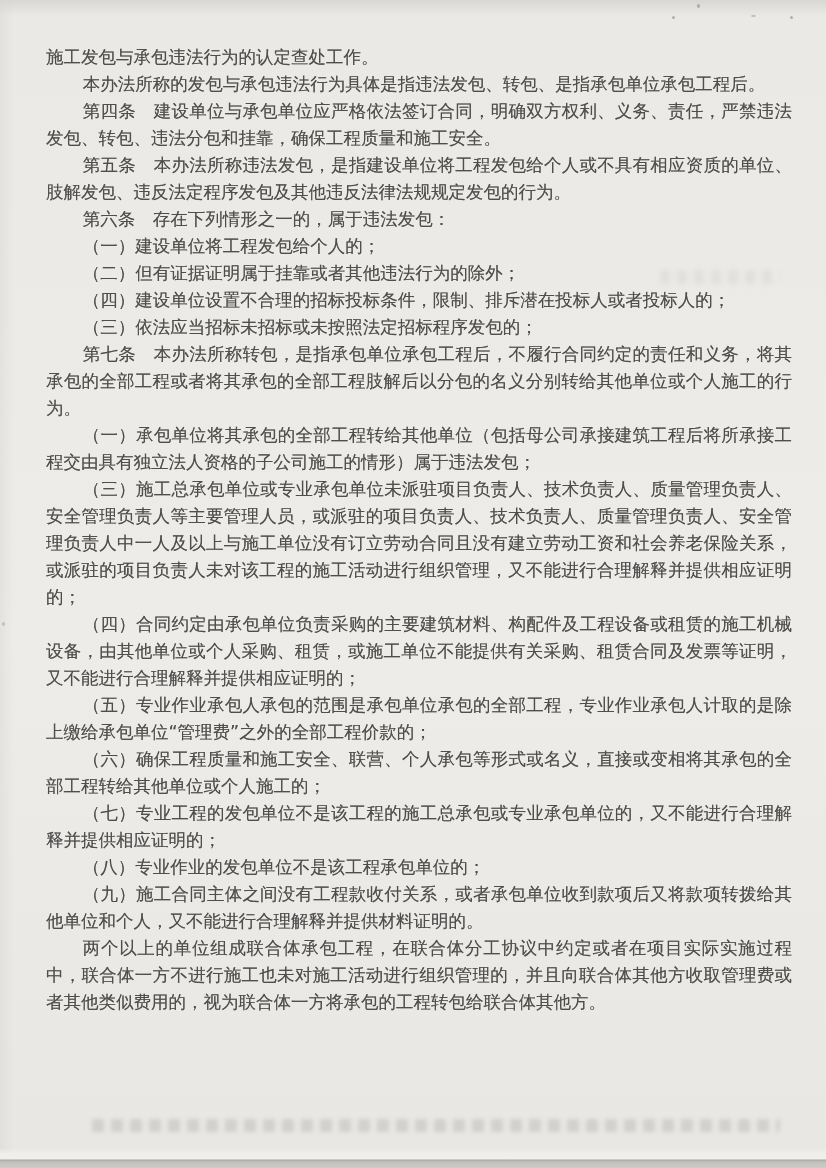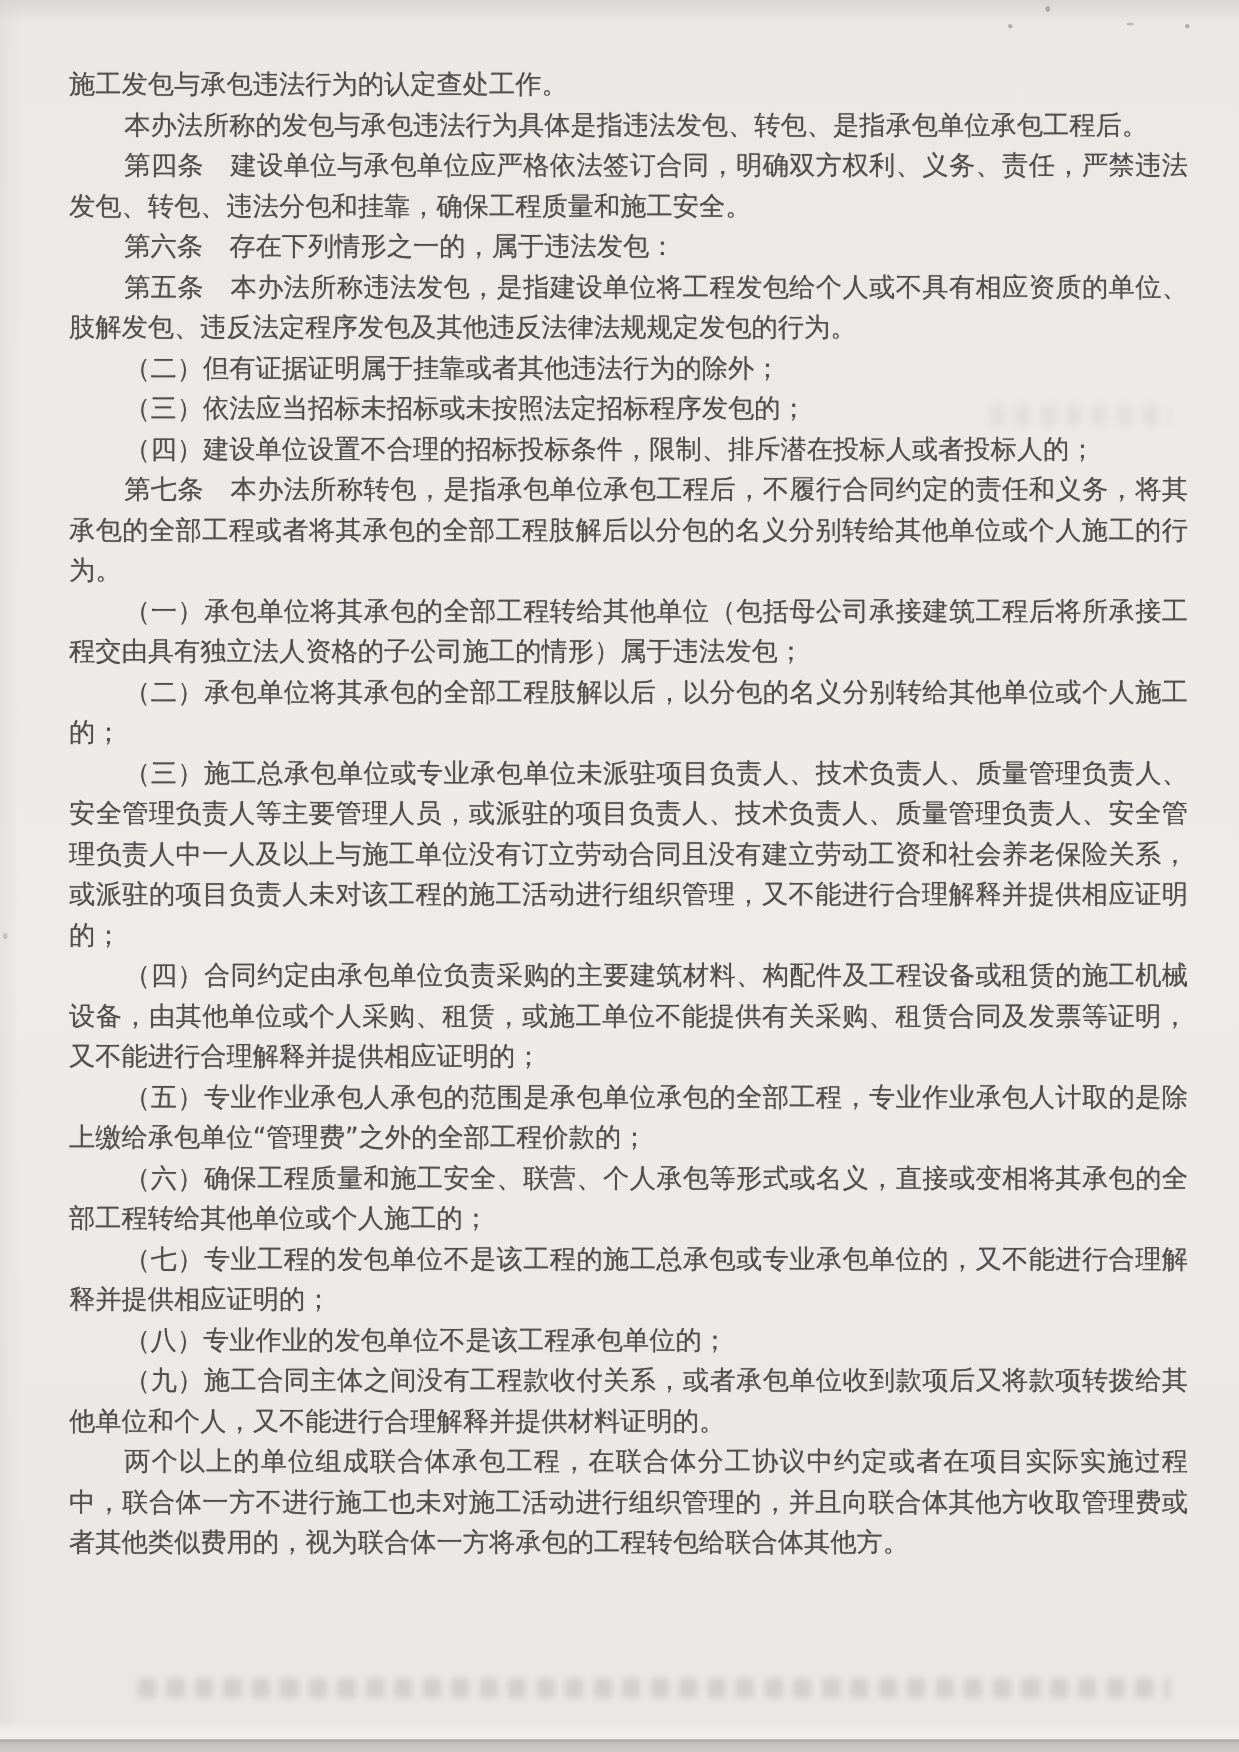--- a/index.html
+++ b/index.html
@@ -98,28 +98,28 @@
 </style>
 </head>
 <body style="background: rgb(233, 232, 228);">
 
 <div class="paper"></div>
 
 <div class="text-block" style="color: rgb(78, 78, 78);">
     <p>施工发包与承包违法行为的认定查处工作。</p>
     <p class="indent">本办法所称的发包与承包违法行为具体是指违法发包、转包、是指承包单位承包工程后。</p>
     <p class="indent">第四条　建设单位与承包单位应严格依法签订合同，明确双方权利、义务、责任，严禁违法发包、转包、违法分包和挂靠，确保工程质量和施工安全。</p>
+    <p class="indent">第五条　本办法所称违法发包，是指建设单位将工程发包给个人或不具有相应资质的单位、肢解发包、违反法定程序发包及其他违反法律法规规定发包的行为。</p>
     <p class="indent">第六条　存在下列情形之一的，属于违法发包：</p>
-    <p class="indent">第五条　本办法所称违法发包，是指建设单位将工程发包给个人或不具有相应资质的单位、肢解发包、违反法定程序发包及其他违反法律法规规定发包的行为。</p>
+    <p class="indent">（一）建设单位将工程发包给个人的；</p>
     <p class="indent">（二）但有证据证明属于挂靠或者其他违法行为的除外；</p>
+    <p class="indent">（四）建设单位设置不合理的招标投标条件，限制、排斥潜在投标人或者投标人的；</p>
     <p class="indent">（三）依法应当招标未招标或未按照法定招标程序发包的；</p>
-    <p class="indent">（四）建设单位设置不合理的招标投标条件，限制、排斥潜在投标人或者投标人的；</p>
     <p class="indent">第七条　本办法所称转包，是指承包单位承包工程后，不履行合同约定的责任和义务，将其承包的全部工程或者将其承包的全部工程肢解后以分包的名义分别转给其他单位或个人施工的行为。</p>
     <p class="indent">（一）承包单位将其承包的全部工程转给其他单位（包括母公司承接建筑工程后将所承接工程交由具有独立法人资格的子公司施工的情形）属于违法发包；</p>
-    <p class="indent">（二）承包单位将其承包的全部工程肢解以后，以分包的名义分别转给其他单位或个人施工的；</p>
     <p class="indent">（三）施工总承包单位或专业承包单位未派驻项目负责人、技术负责人、质量管理负责人、安全管理负责人等主要管理人员，或派驻的项目负责人、技术负责人、质量管理负责人、安全管理负责人中一人及以上与施工单位没有订立劳动合同且没有建立劳动工资和社会养老保险关系，或派驻的项目负责人未对该工程的施工活动进行组织管理，又不能进行合理解释并提供相应证明的；</p>
     <p class="indent">（四）合同约定由承包单位负责采购的主要建筑材料、构配件及工程设备或租赁的施工机械设备，由其他单位或个人采购、租赁，或施工单位不能提供有关采购、租赁合同及发票等证明，又不能进行合理解释并提供相应证明的；</p>
     <p class="indent">（五）专业作业承包人承包的范围是承包单位承包的全部工程，专业作业承包人计取的是除上缴给承包单位“管理费”之外的全部工程价款的；</p>
     <p class="indent">（六）确保工程质量和施工安全、联营、个人承包等形式或名义，直接或变相将其承包的全部工程转给其他单位或个人施工的；</p>
     <p class="indent">（七）专业工程的发包单位不是该工程的施工总承包或专业承包单位的，又不能进行合理解释并提供相应证明的；</p>
     <p class="indent">（八）专业作业的发包单位不是该工程承包单位的；</p>
     <p class="indent">（九）施工合同主体之间没有工程款收付关系，或者承包单位收到款项后又将款项转拨给其他单位和个人，又不能进行合理解释并提供材料证明的。</p>
     <p class="indent">两个以上的单位组成联合体承包工程，在联合体分工协议中约定或者在项目实际实施过程中，联合体一方不进行施工也未对施工活动进行组织管理的，并且向联合体其他方收取管理费或者其他类似费用的，视为联合体一方将承包的工程转包给联合体其他方。</p>
   </div>
 

